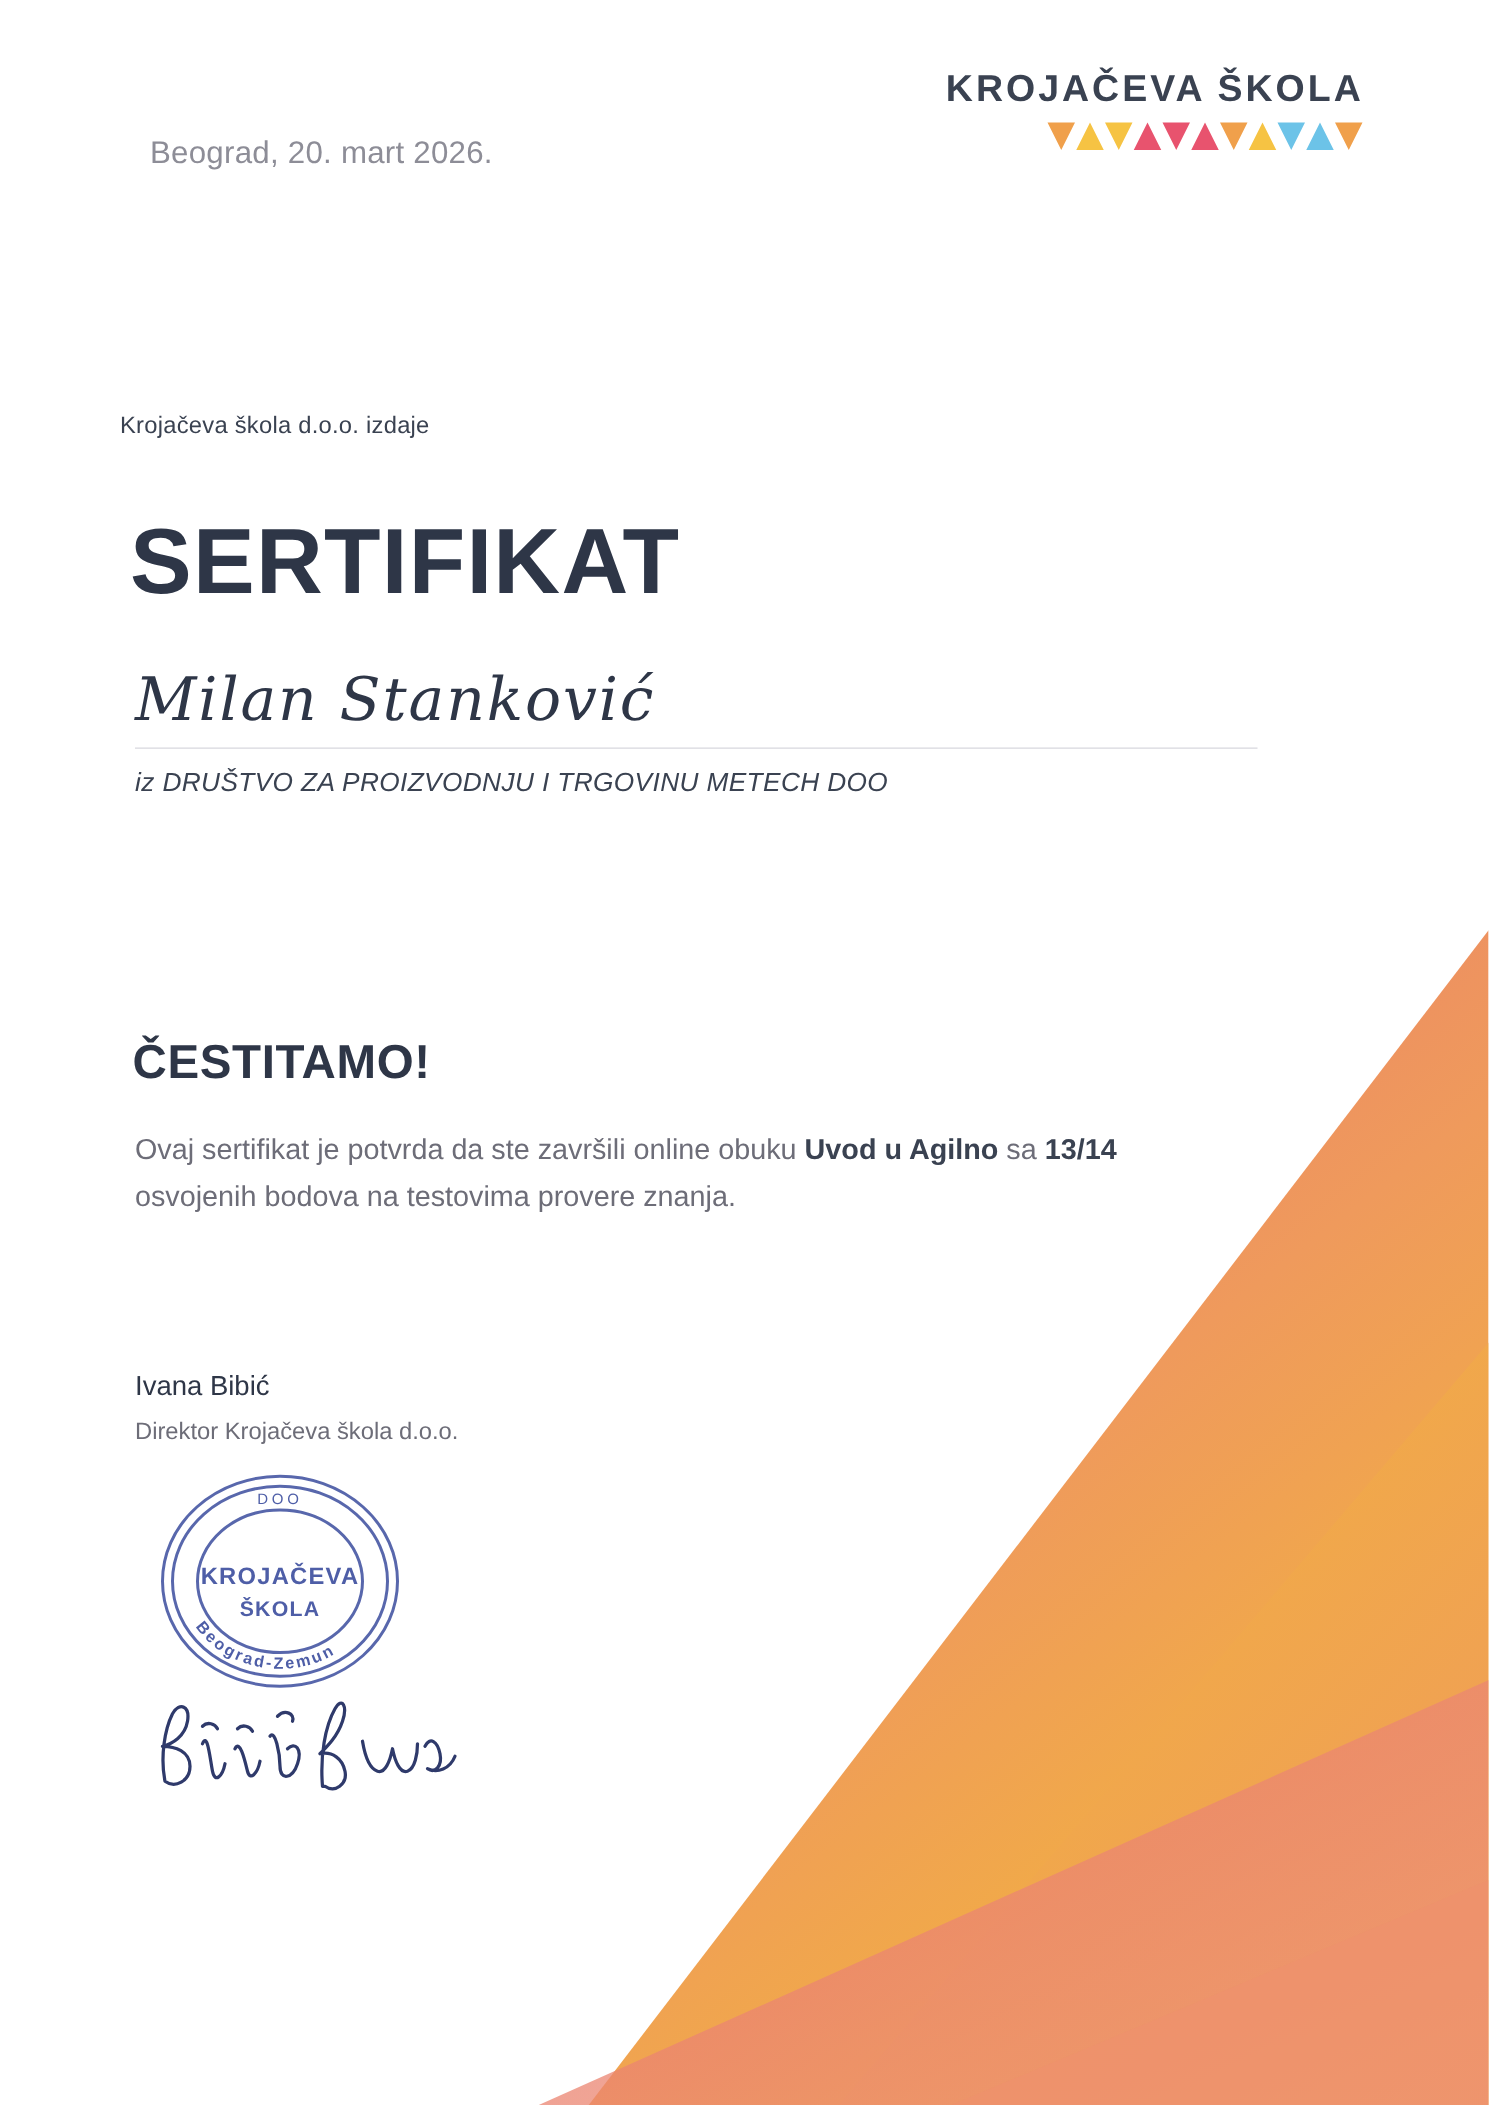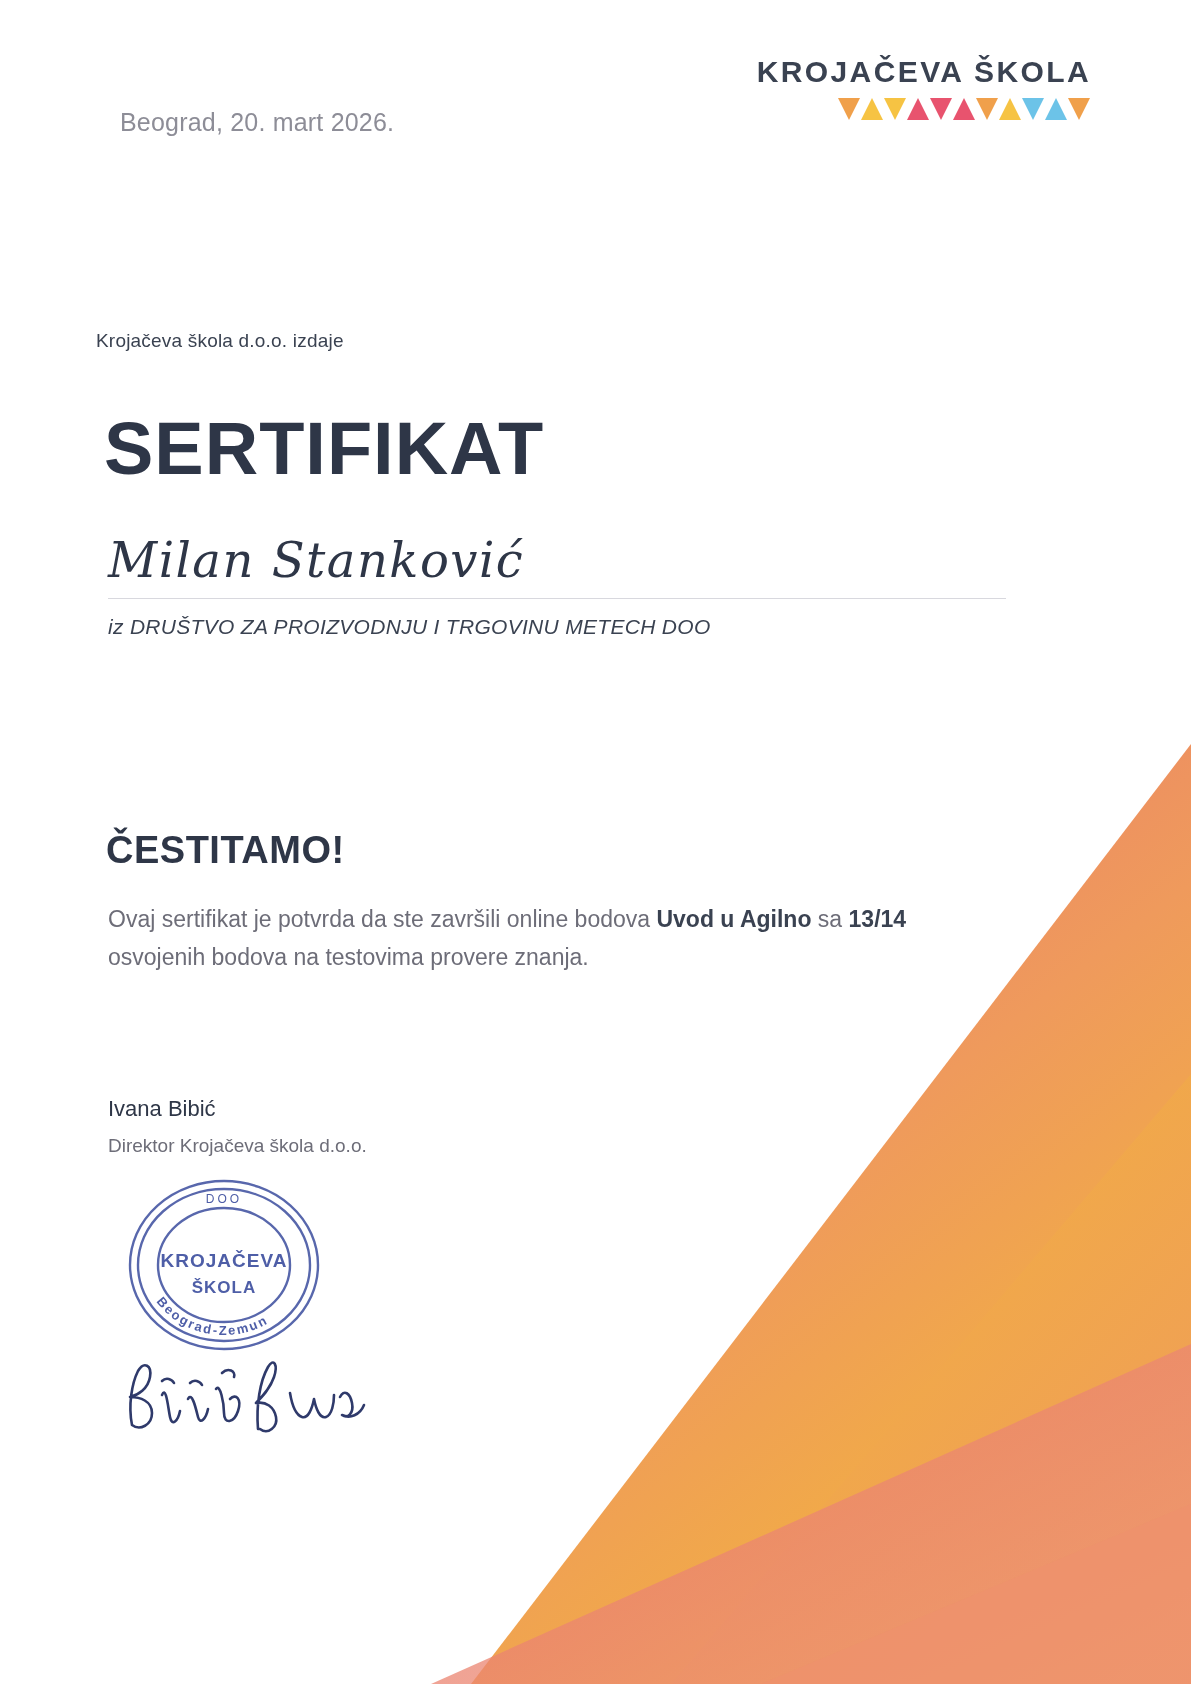--- a/index.html
+++ b/index.html
@@ -228,21 +228,21 @@
     <div class="recipient-name">Milan Stanković</div>
     <div class="recipient-rule"></div>
     <div class="recipient-company">
       <span class="prefix">iz</span>
       <span>DRUŠTVO ZA PROIZVODNJU I TRGOVINU METECH DOO</span>
     </div>
   </div>
 
   <div class="congrats">ČESTITAMO!</div>
   <p class="body-text">
-    <span>Ovaj sertifikat je potvrda da ste završili online bodova</span>
+    <span>Ovaj sertifikat je potvrda da ste završili online obuku</span>
     <b>Uvod u Agilno</b>
     <span>sa</span>
     <b>13/14</b>
     <span>osvojenih bodova na testovima provere znanja.</span>
   </p>
 
   <div class="sig-name">Ivana Bibić</div>
   <div class="sig-role">Direktor Krojačeva škola d.o.o.</div>
 
   <svg class="stamp" viewBox="0 0 205 180">

